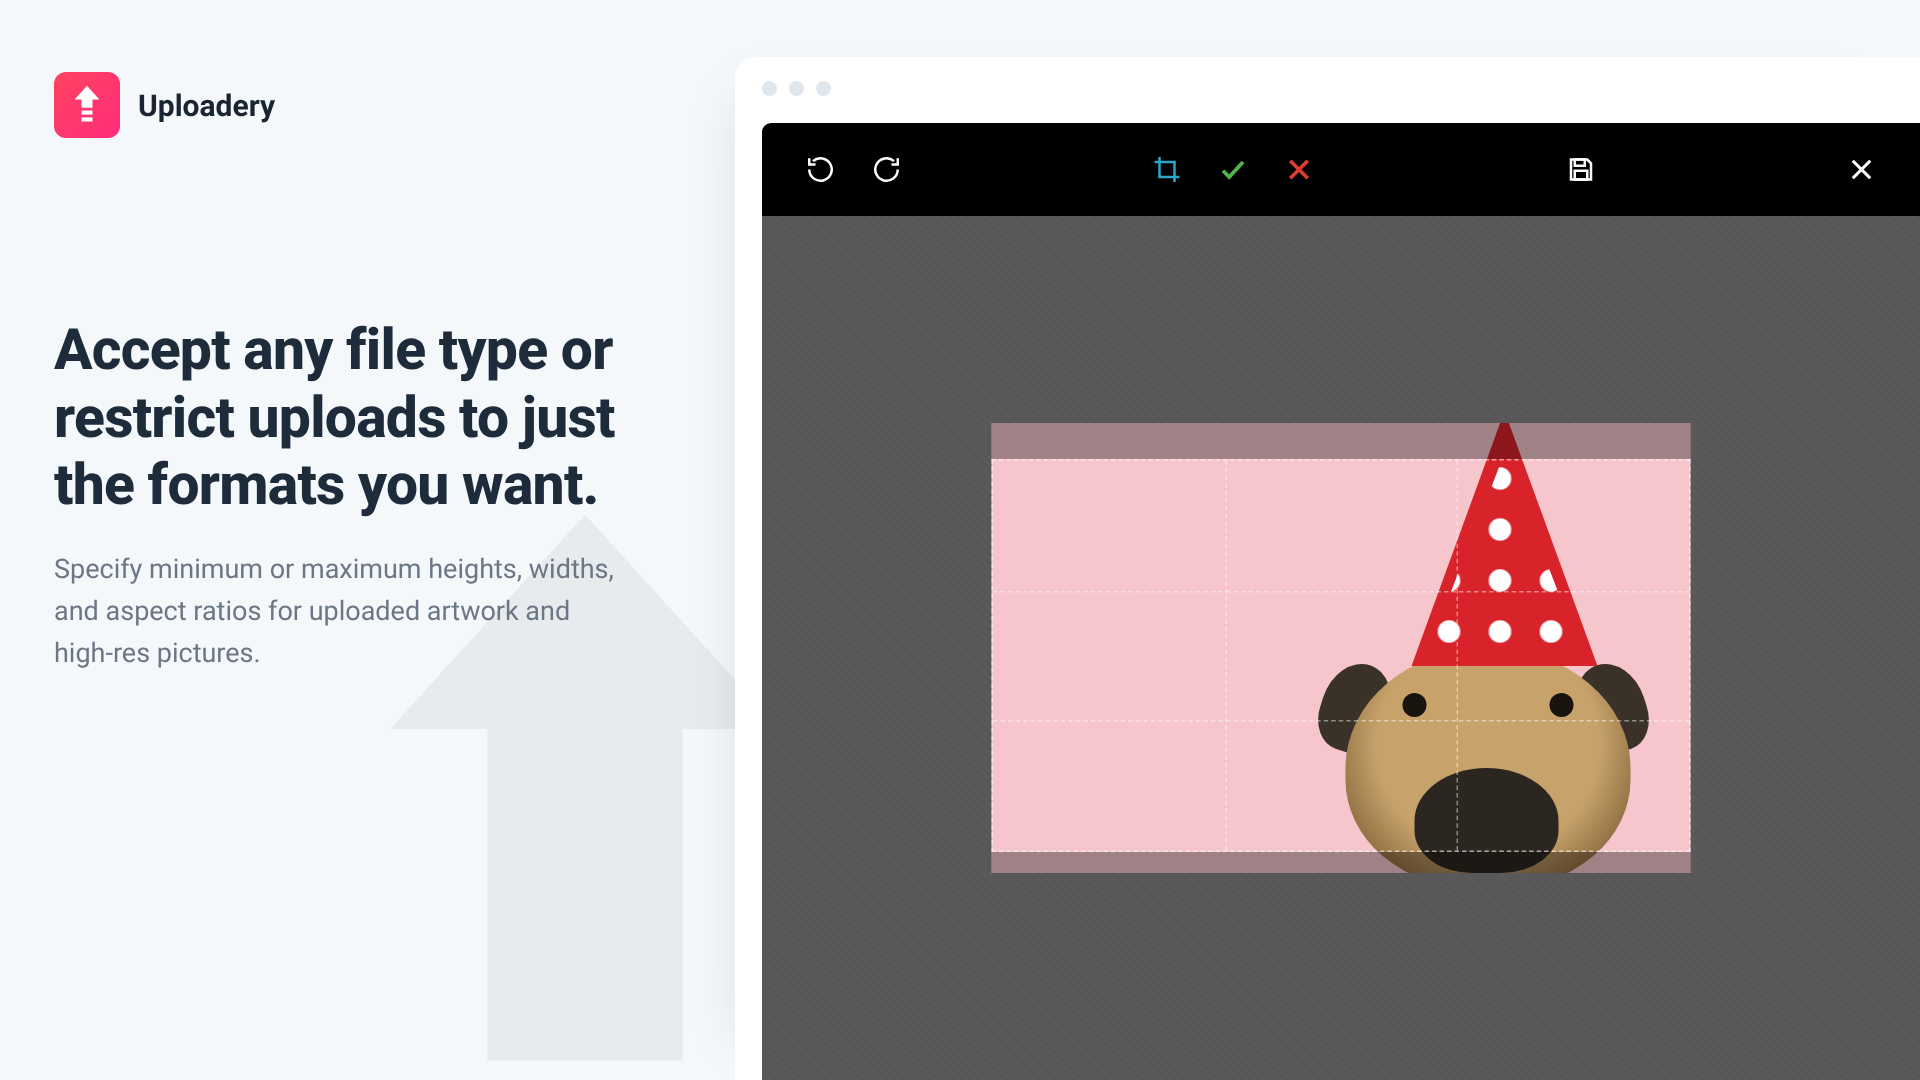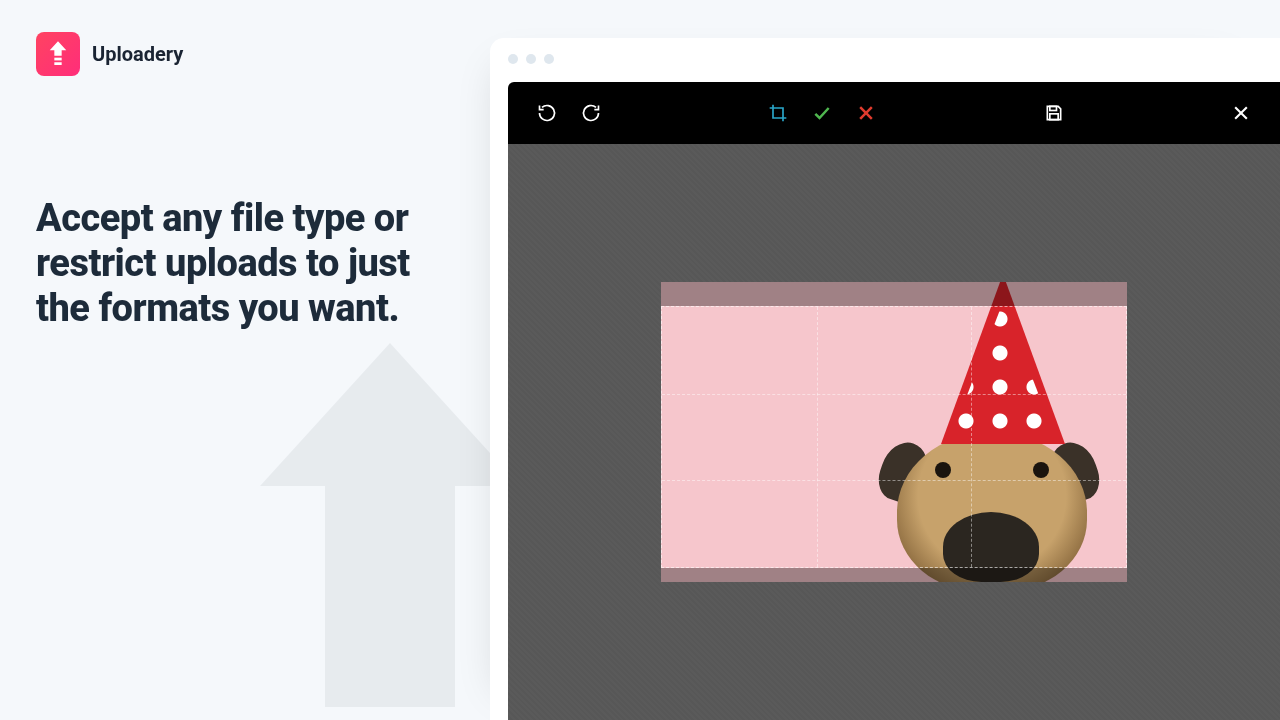--- a/index.html
+++ b/index.html
@@ -2,21 +2,21 @@
 <html><head>
 <meta charset="utf-8">
 <style>
   * { box-sizing: border-box; margin: 0; padding: 0; }
   html, body { width: 1280px; height: 720px; overflow: hidden; font-family: -apple-system, BlinkMacSystemFont, "Segoe UI", Roboto, sans-serif; }
   body { background: #f5f8fb; position: relative; }
 
   
   .left {
     position: absolute;
-    left: 0; top: 0;
+    left: 0; top: 16px;
     width: 470px;
     height: 532px;
     padding: 32px 36px;
   }
   .brand { display: flex; align-items: center; gap: 12px; margin-bottom: 120px; }
   .brand-logo {
     width: 44px; height: 44px; border-radius: 8px;
     background: linear-gradient(135deg,#ff4361,#ff2d7a);
     display: flex; align-items: center; justify-content: center;
   }
@@ -172,20 +172,21 @@
       <svg viewBox="0 0 24 28">
           <path fill="#fff" d="M12 0l9 10h-5v6h-8v-6H3z"></path>
           <rect fill="#fff" x="8" y="18" width="8" height="3"></rect>
           <rect fill="#fff" x="8" y="23" width="8" height="3"></rect>
         </svg>
     </div>
     <div class="brand-name">Uploadery</div>
   </div>
 
   <h1 class="headline">Accept any file type or restrict uploads to just the formats you want.</h1>
+  <p class="subtext">Specify minimum or maximum heights, widths, and aspect ratios for uploaded artwork and high-res pictures.</p>
 </div>
 
 <div class="window">
   <div class="traffic">
     <span></span>
     <span></span>
     <span></span>
   </div>
 
   <div class="editor">

